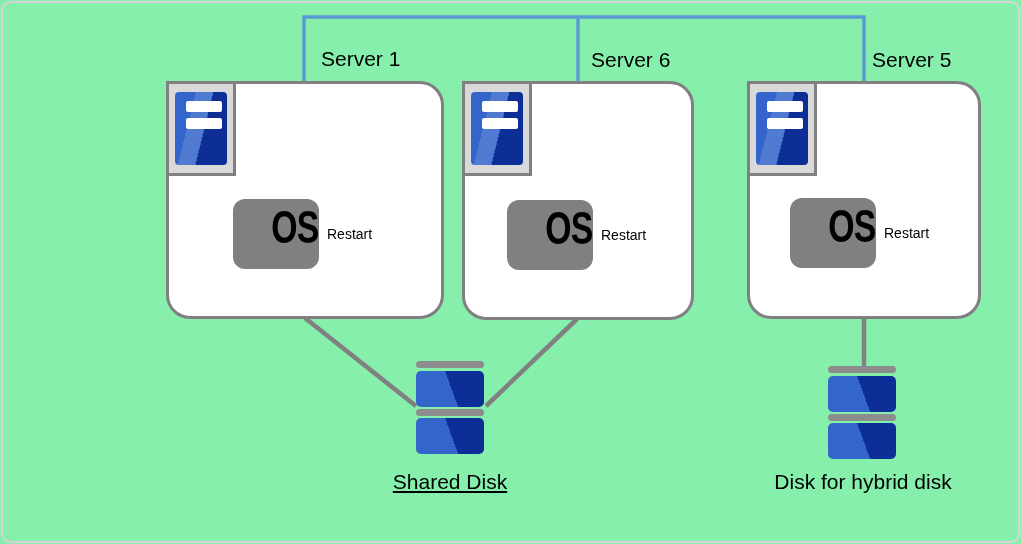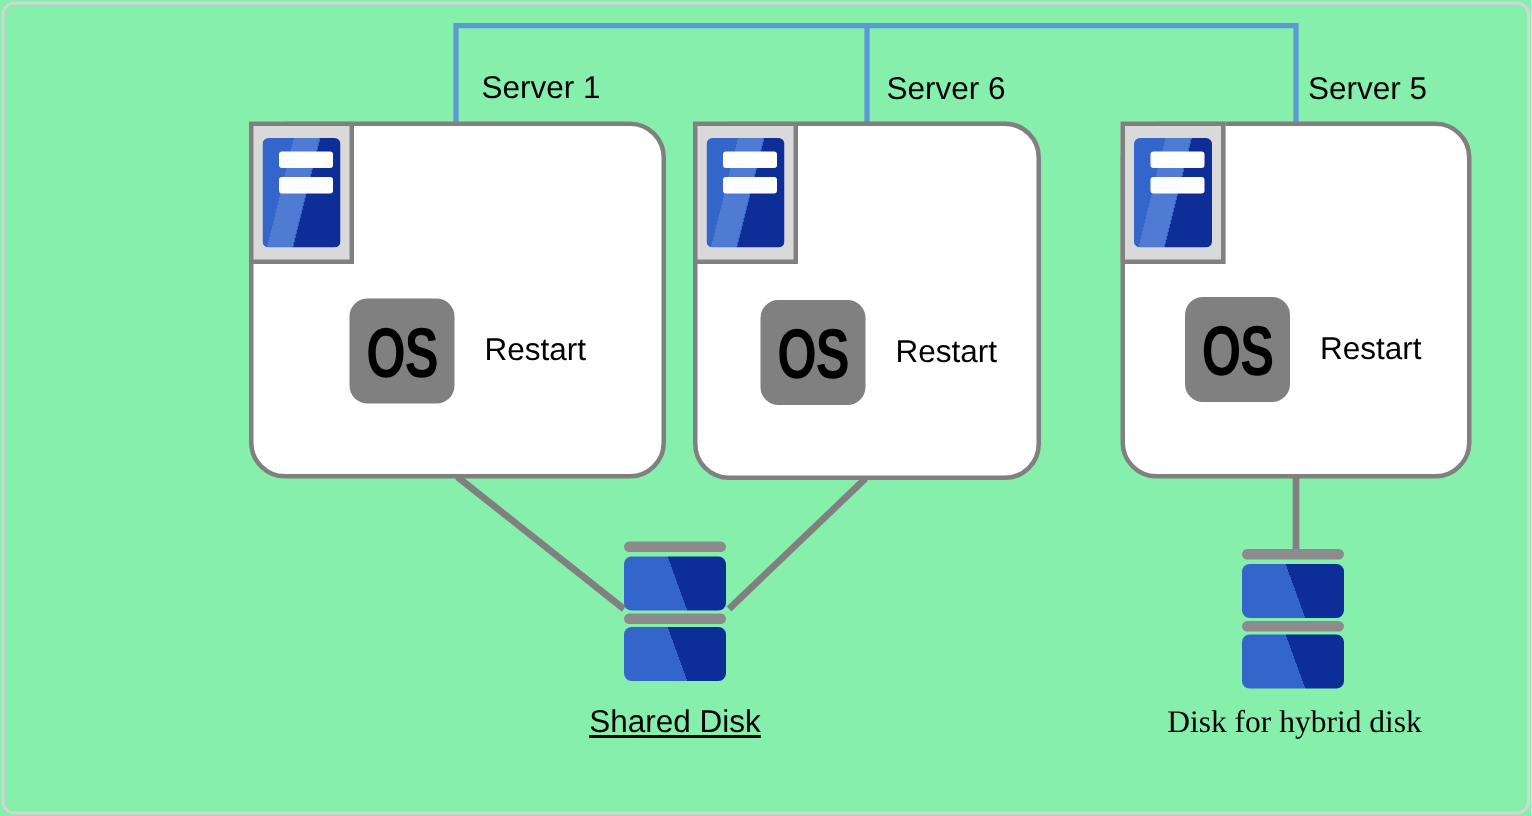--- a/index.html
+++ b/index.html
@@ -80,39 +80,40 @@
   .os-row {
     position: absolute;
     display: flex;
     align-items: center;
   }
   .server-box.s1 .os-row { left: 64px; top: 115px; }
   .server-box.s2 .os-row { left: 42px; top: 116px; }
   .server-box.s3 .os-row { left: 40px; top: 114px; }
 
   .os-badge {
-    width: 70px; height: 70px;
+    width: 48px; height: 70px;
     border-radius: 12px;
     background: var(--badge-gray, #808080);
     display: flex;
-    align-items: center;
+    align-items: flex-start;
     justify-content: center;
     flex: none;
+    padding-left: 38px;
   }
   .os-badge span {
     display: inline-block;
     font-weight: bold;
     font-size: 47px;
     letter-spacing: -1px;
     transform: scaleX(0.72);
     color: #000;
   }
   .restart-label {
-    margin-left: 20px;
-    font-size: 21px;
+    margin-left: 8px;
+    font-size: 14px;
     white-space: nowrap;
   }
 
   .disk-icon {
     position: absolute;
     width: 68px;
   }
   .disk-icon.shared { left: 416px; top: 361px; }
   .disk-icon.hybrid { left: 828px; top: 366px; }
   .disk-bar {
@@ -128,21 +129,21 @@
   .disk-gap-a { height: 3px; }
   .disk-gap-b { height: 2px; }
 
   .disk-caption {
     position: absolute;
     font-size: 21px;
     line-height: 25px;
     text-align: center;
   }
   .disk-caption.shared { left: 310px; top: 469px; width: 280px; text-decoration: underline; }
-  .disk-caption.hybrid { left: 733px; top: 469px; width: 260px; font-family: Liberation Serif, serif; }
+  .disk-caption.hybrid { left: 733px; top: 469px; width: 260px; }
 </style>
 </head>
 <body>
 
 <div class="canvas">
 
   <svg class="connectors" viewBox="0 0 1021 544">
     <path class="net-line" d="M304 83 L304 17 L864 17 L864 83"></path>
     <path class="net-line" d="M578 17 L578 83"></path>
     <path class="disk-line" d="M305 318 L416 406"></path>

